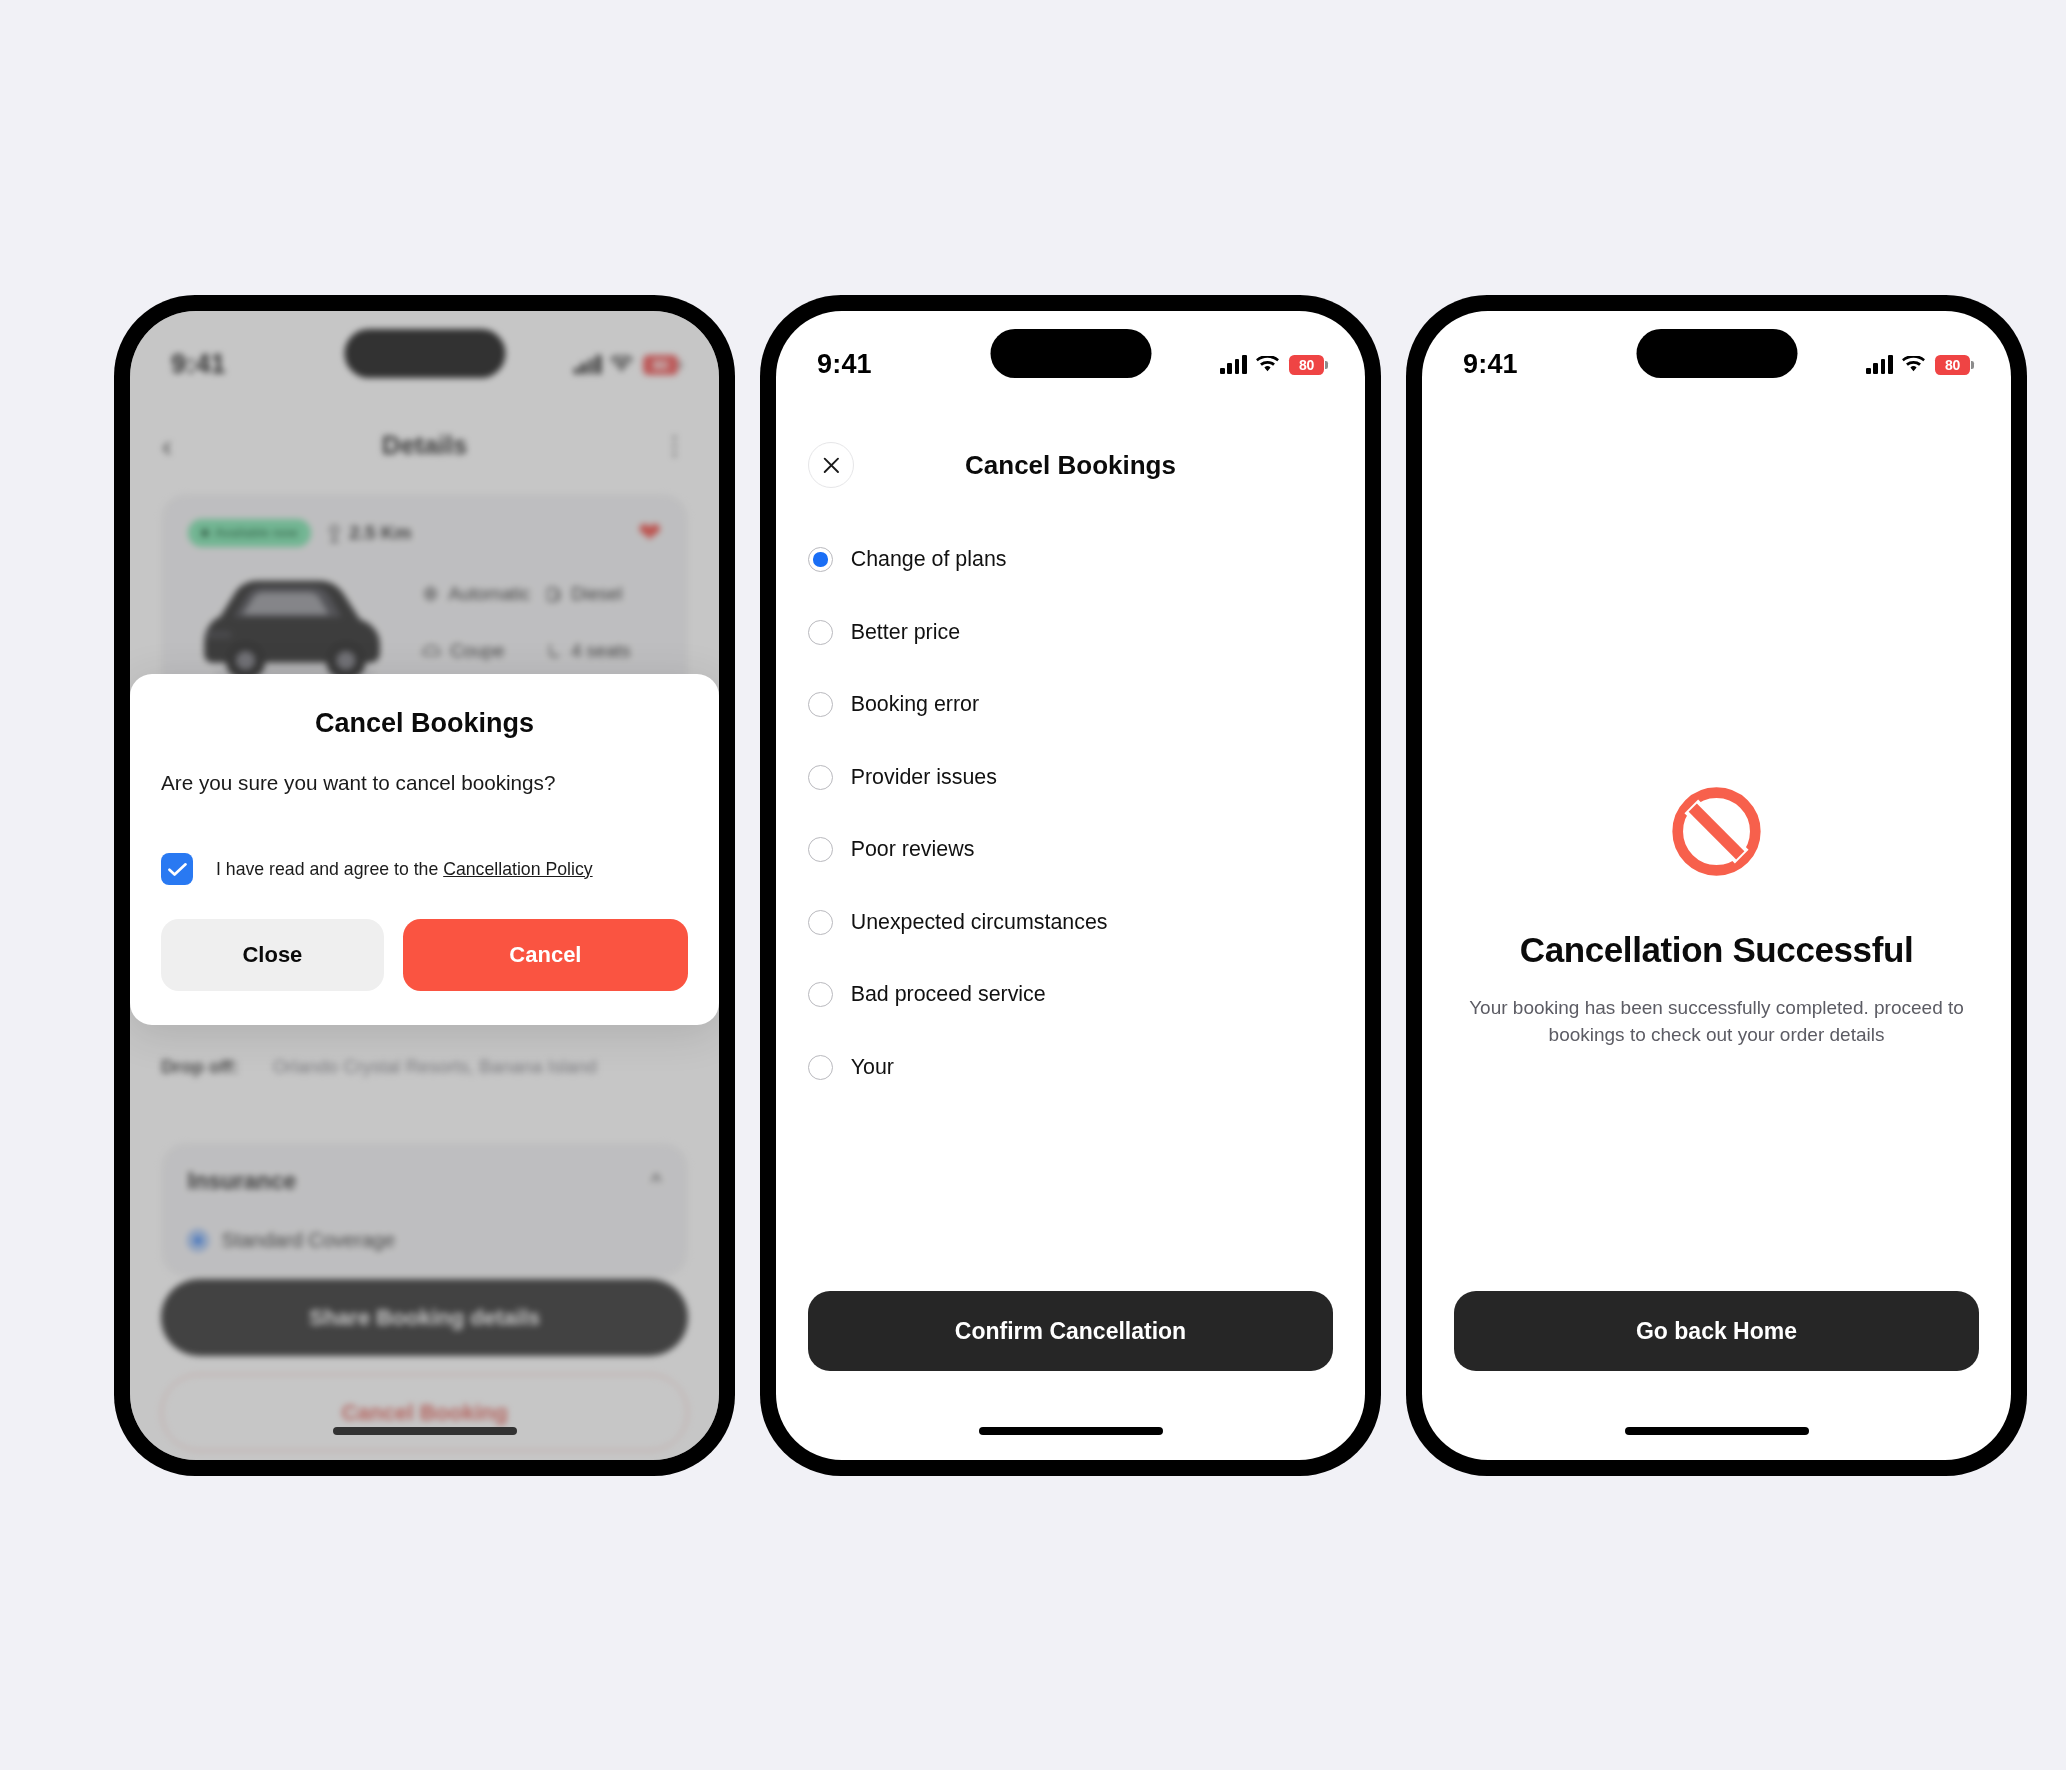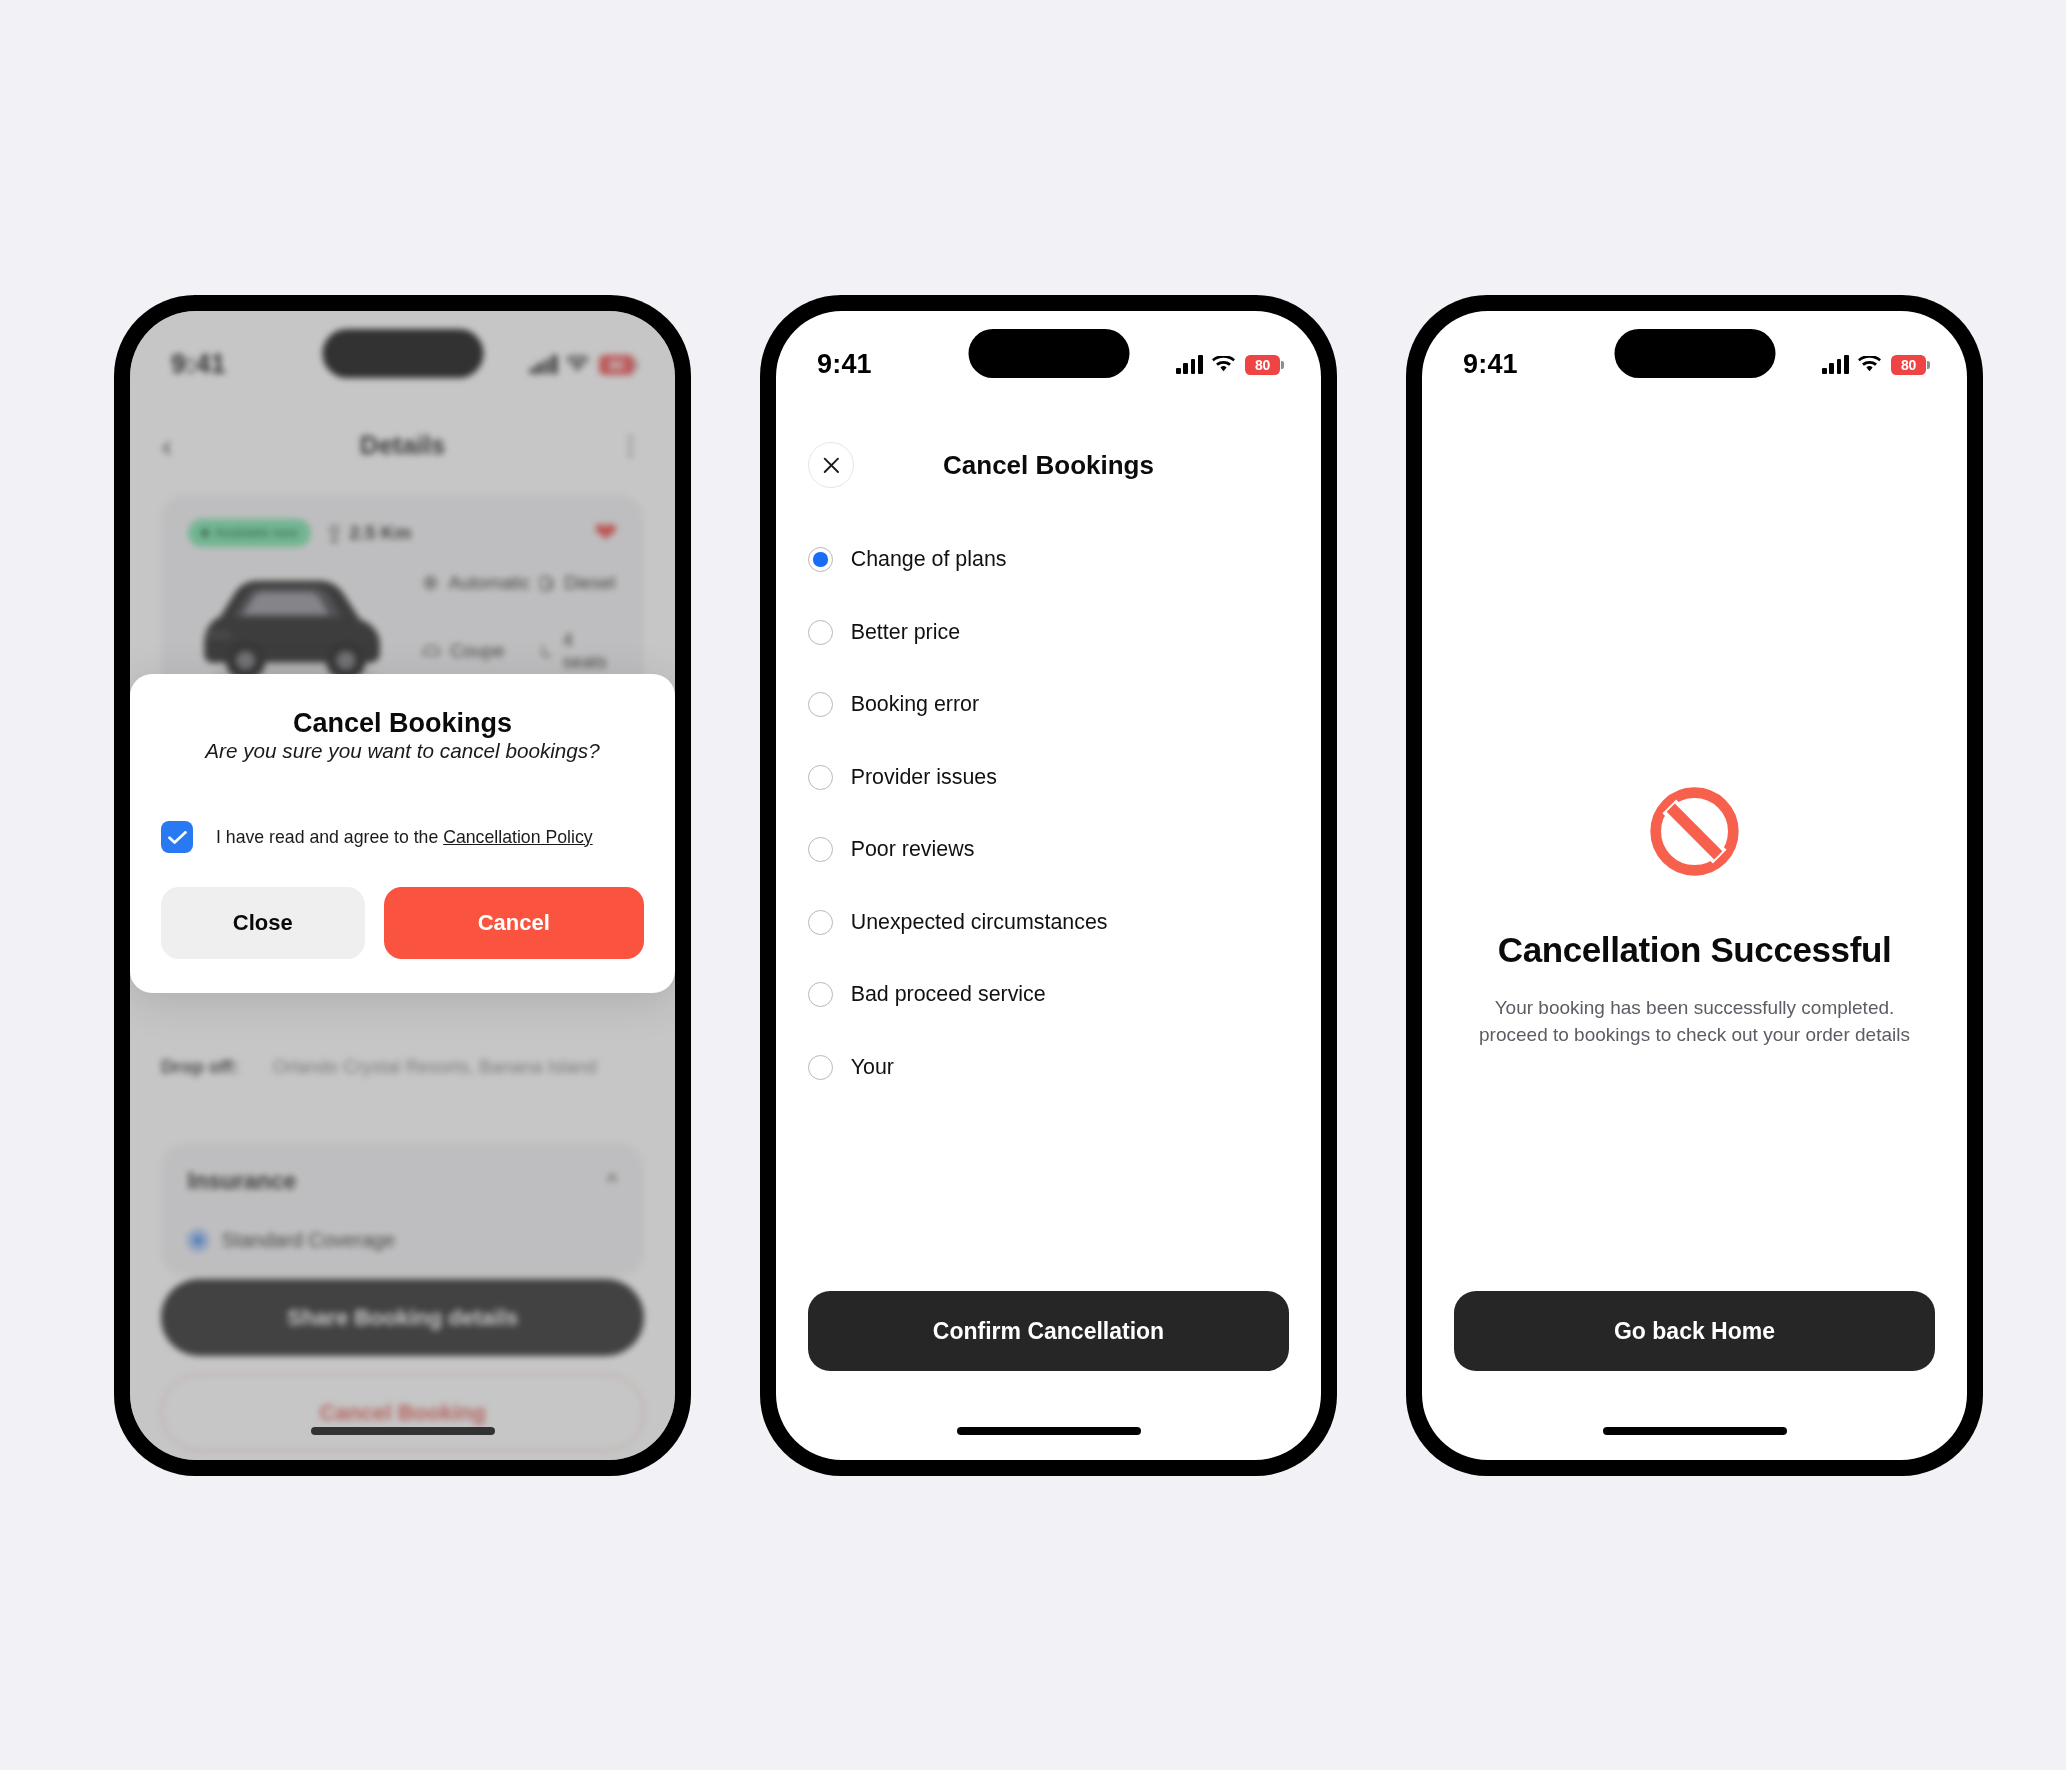--- a/index.html
+++ b/index.html
@@ -11,21 +11,21 @@
   }
   .stage {
     position: relative;
     width: 2066px; height: 1771px;
     background: #f1f1f6;
   }
 
   
   .phone {
     position: absolute;
-    width: 577px; height: 1181px;
+    width: 621px; height: 1181px;
     background: #000;
     border-radius: 81px;
     padding: 16px;
   }
   .phone .screen {
     position: relative;
     width: 100%; height: 100%;
     background: #fff;
     border-radius: 66px;
     overflow: hidden;
@@ -170,22 +170,22 @@
     left: 0; right: 0; top: 363px;
     background: #fff;
     border-radius: 22px;
     padding: 34px 31px 34px 31px;
     box-shadow: 0 7.4px 44px rgba(0,0,0,.12);
   }
   .modal-title {
     text-align: center; font-size: 27px; font-weight: bold; color: #0b0b0b;
   }
   .modal-sub {
-    text-align: center;
-    font-size: 20.7px; color: #1a1a1a; font-weight: 400; font-style: italic;
+    margin-top: 32px; 
+    font-size: 20.7px; color: #1a1a1a; font-weight: 400;
   }
   .modal-agree {
     margin-top: 58px;
     display: flex; align-items: center; gap: 23px;
   }
   .cb {
     width: 32px; height: 32px; border-radius: 8px;
     background: #2979f2; flex: 0 0 auto;
     display: flex; align-items: center; justify-content: center;
   }

